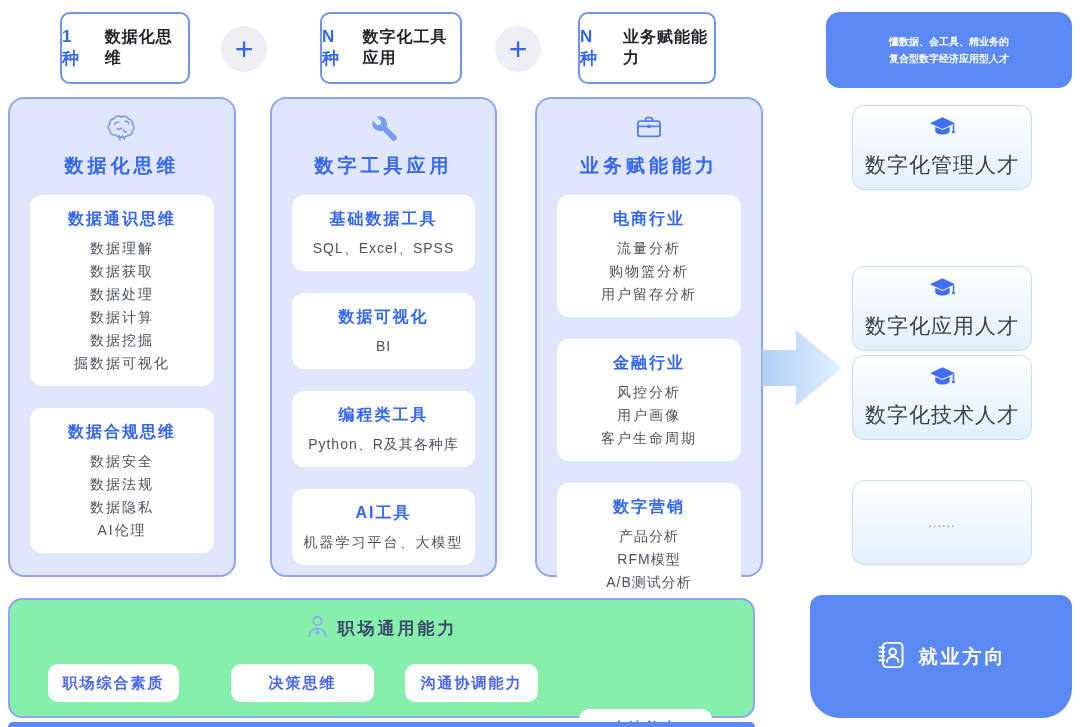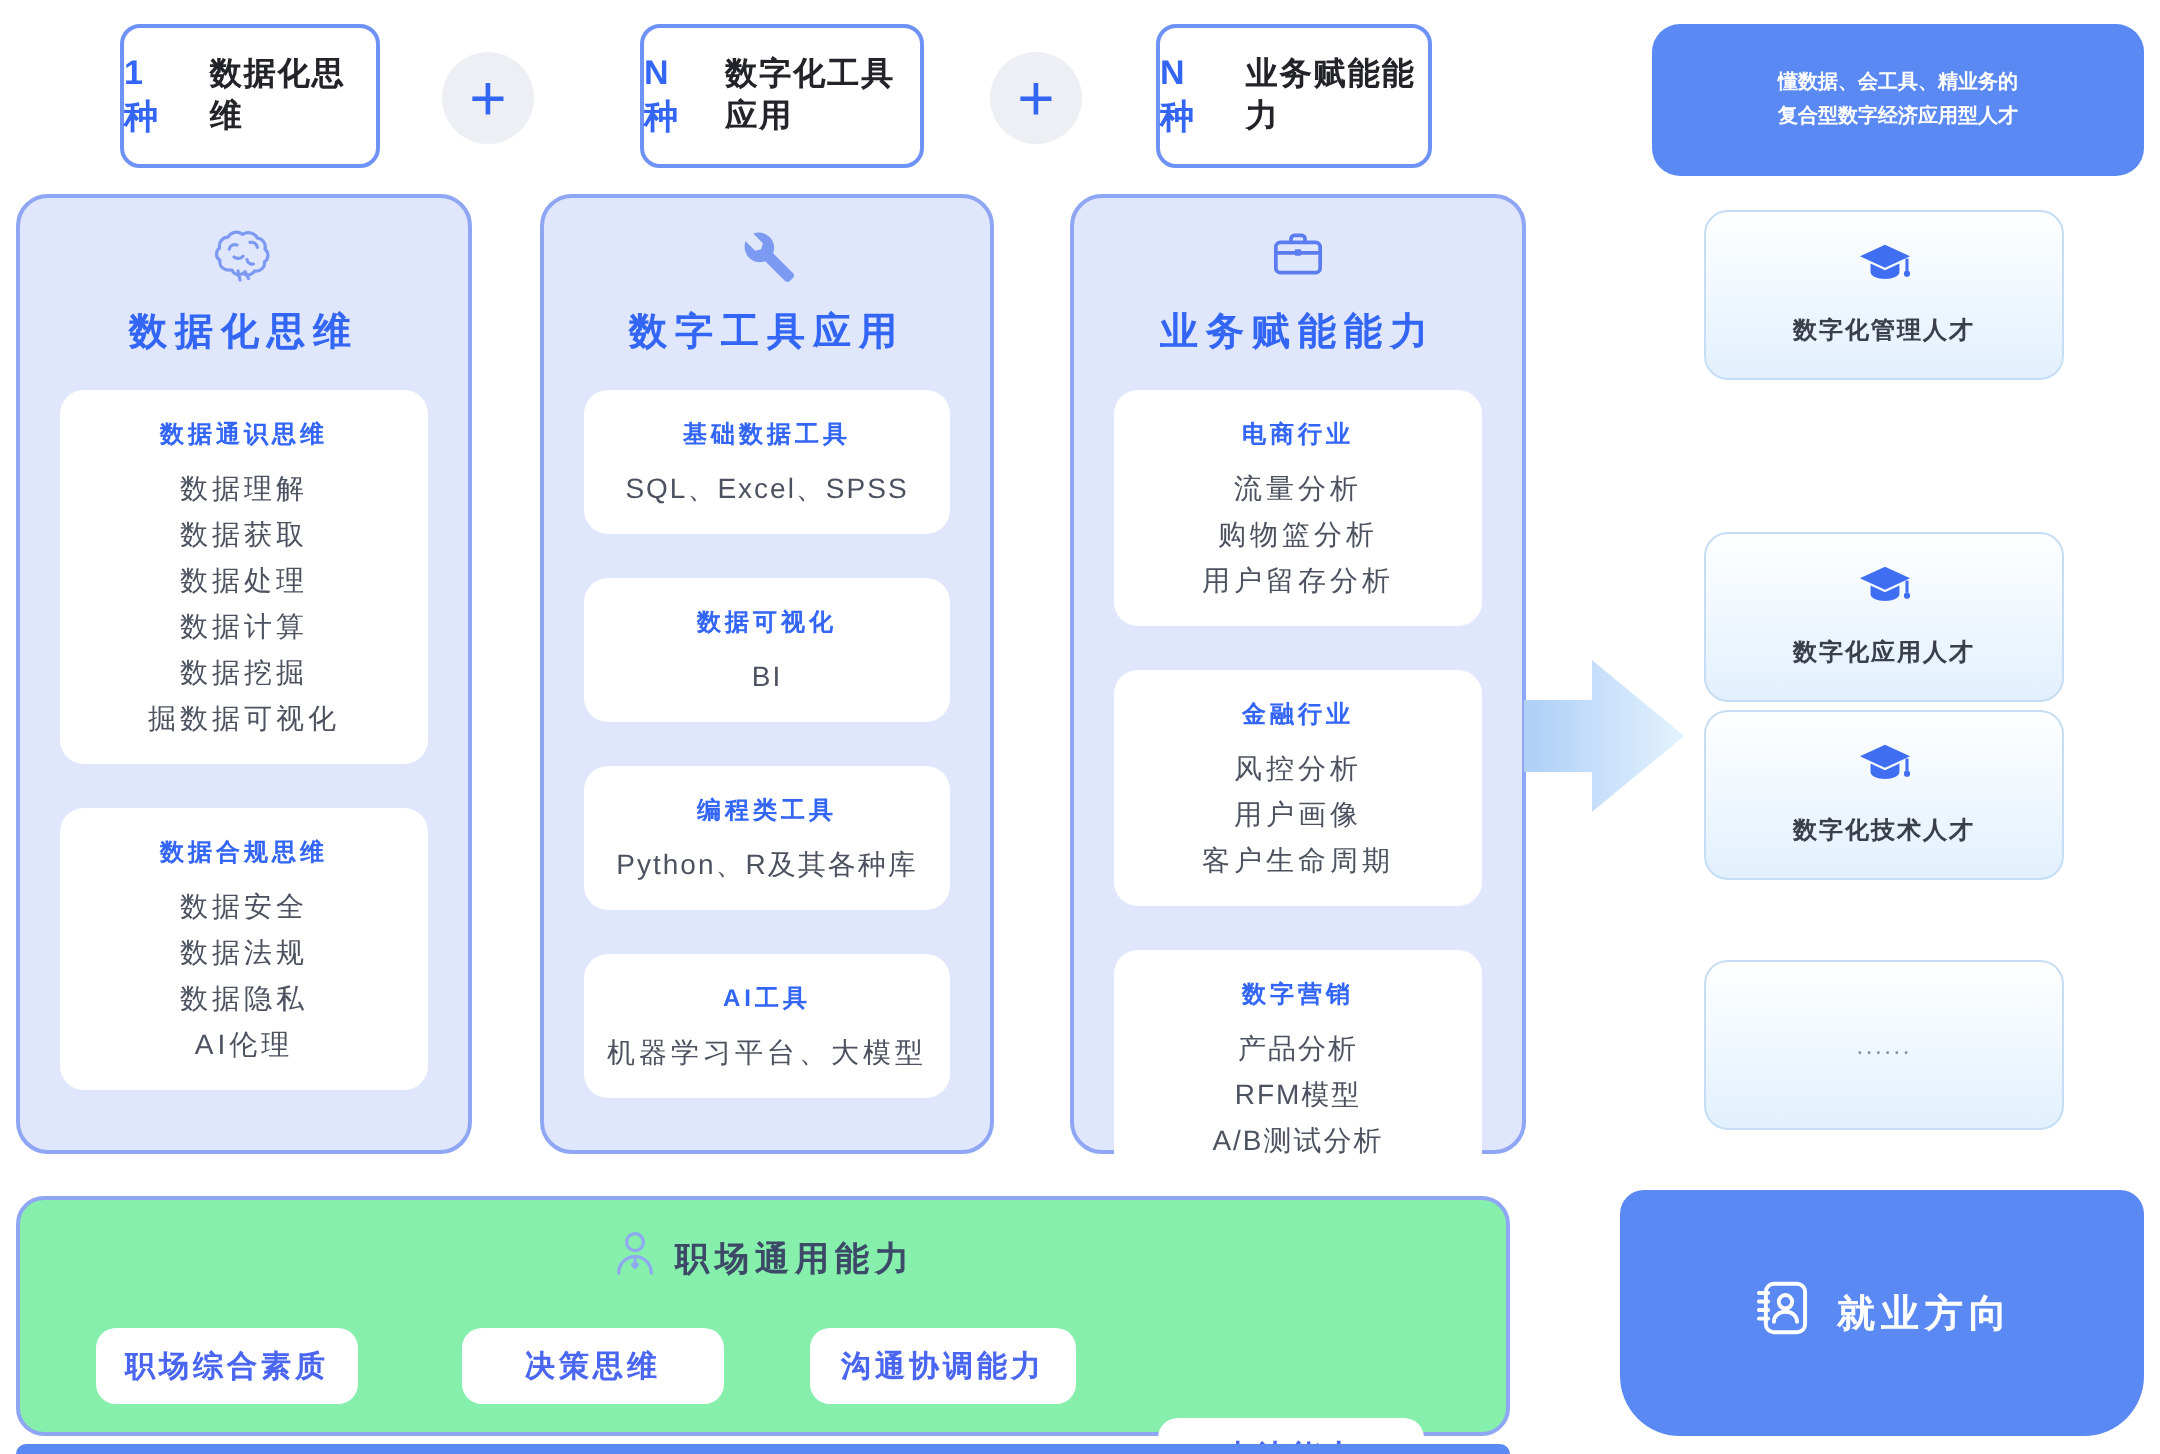--- a/index.html
+++ b/index.html
@@ -35,34 +35,34 @@
     text-align:center;color:#3366f5;font-weight:700;font-size:19px;
     letter-spacing:4px;margin-top:9px;
   }
   .group{
     background:#fff;border-radius:12px;margin:0 20px;
     padding:10px 4px 11px;text-align:center;
   }
   .group.first{margin-top:16px;}
   .group.gap{margin-top:22px;}
   .group-heading{
-    color:#3366f5;font-weight:700;font-size:12px;letter-spacing:2px;margin:4px 0 7px;
+    color:#3366f5;font-weight:700;font-size:16px;letter-spacing:2px;margin:4px 0 7px;
   }
   .group-item{color:#4c5260;font-size:14px;line-height:23px;letter-spacing:2px;}
   .group-item.latin{letter-spacing:1px;}
   
   .flow-arrow{position:absolute;left:758px;top:322px;}
   
   .talent{
     position:absolute;left:852px;width:180px;height:85px;box-sizing:border-box;
     border:1.5px solid #c5def5;border-radius:12px;
     background:linear-gradient(180deg,#feffff 0%,#e2f0fd 100%);
     display:flex;flex-direction:column;align-items:center;justify-content:center;gap:9px;
   }
-  .talent-label{color:#3a3f4a;font-size:12px;letter-spacing:1px;font-weight:bold;}
+  .talent-label{color:#3a3f4a;font-size:21px;letter-spacing:1px;}
   .talent-dots{color:#8a93a6;font-size:13px;letter-spacing:1px;}
   
   .general-box{
     position:absolute;left:8px;top:598px;width:747px;height:120px;box-sizing:border-box;
     background:#86efac;border:2px solid #8ea6f3;border-radius:14px;
   }
   .general-header{
     display:flex;align-items:center;justify-content:center;gap:9px;margin-top:15px;
   }
   .general-title{color:#3c4a68;font-weight:700;font-size:17px;letter-spacing:3px;}
@@ -245,21 +245,21 @@
       <svg width="23" height="23" viewBox="0 0 24 24" fill="none" stroke="#8fa8ef" stroke-width="1.7" stroke-linecap="round" stroke-linejoin="round">
         <circle cx="12" cy="6.3" r="4.4"></circle>
         <path d="M3.5 22.5c0-5 3.8-8.6 8.5-8.6s8.5 3.6 8.5 8.6"></path>
         <path d="M12 15.5v4M10.7 18l1.3 1.5L13.3 18"></path>
       </svg>
     </span>
     <span class="general-title">职场通用能力</span>
   </div>
 </div>
 <div class="skill-pill" style="left:48px;width:131px;">职场综合素质</div>
-<div class="skill-pill" style="left:231px;width:131px;">决策思维</div>
+<div class="skill-pill" style="left:231px;width:143px;">决策思维</div>
 <div class="skill-pill" style="left:405px;width:133px;">沟通协调能力</div>
 <div class="skill-pill" style="left:579px;width:133px;margin-top:45px;">表达能力</div>
 
 <div class="employment-box">
   <span>
     <svg width="30" height="30" viewBox="0 0 26 26" fill="none" stroke="#ffffff" stroke-width="1.7" stroke-linecap="round" stroke-linejoin="round">
       <rect x="6" y="2.5" width="17" height="21" rx="3.5"></rect>
       <path d="M3 6.5h4M3 10.2h4M3 13.9h4M3 17.6h4"></path>
       <circle cx="14.5" cy="10.3" r="2.9"></circle>
       <path d="M9.5 19c0-2.7 2.2-4.4 5-4.4s5 1.7 5 4.4"></path>

